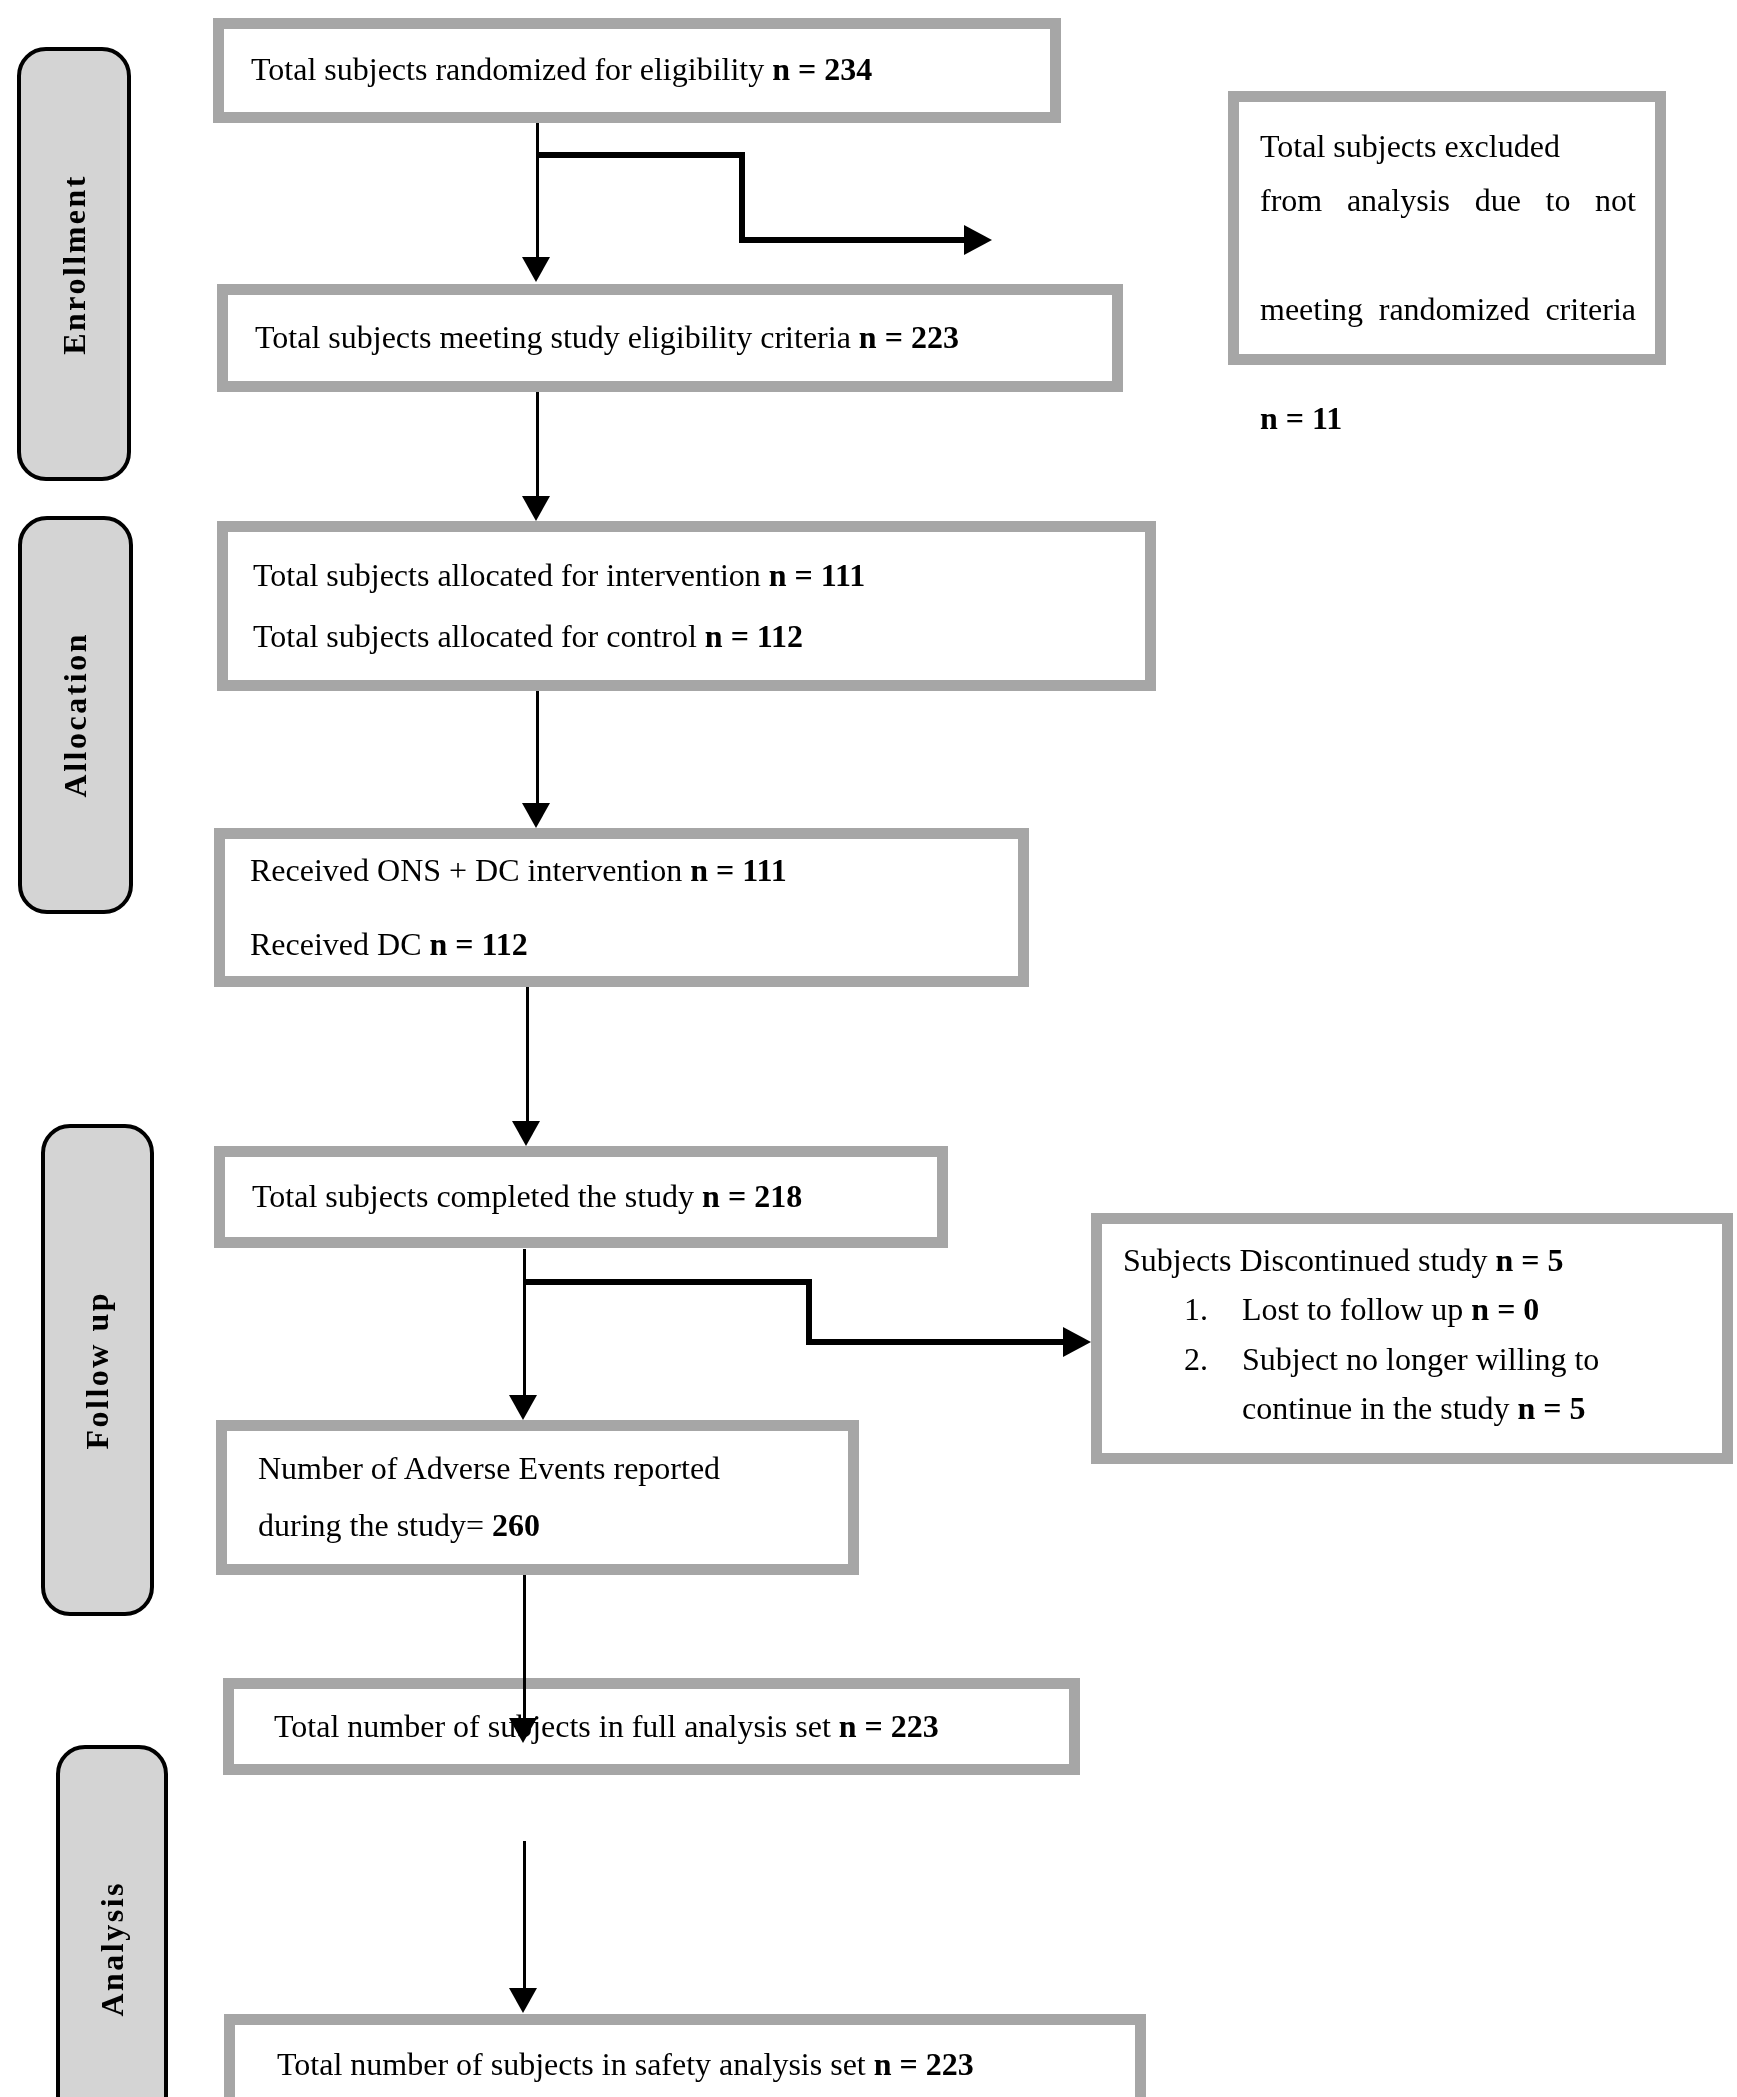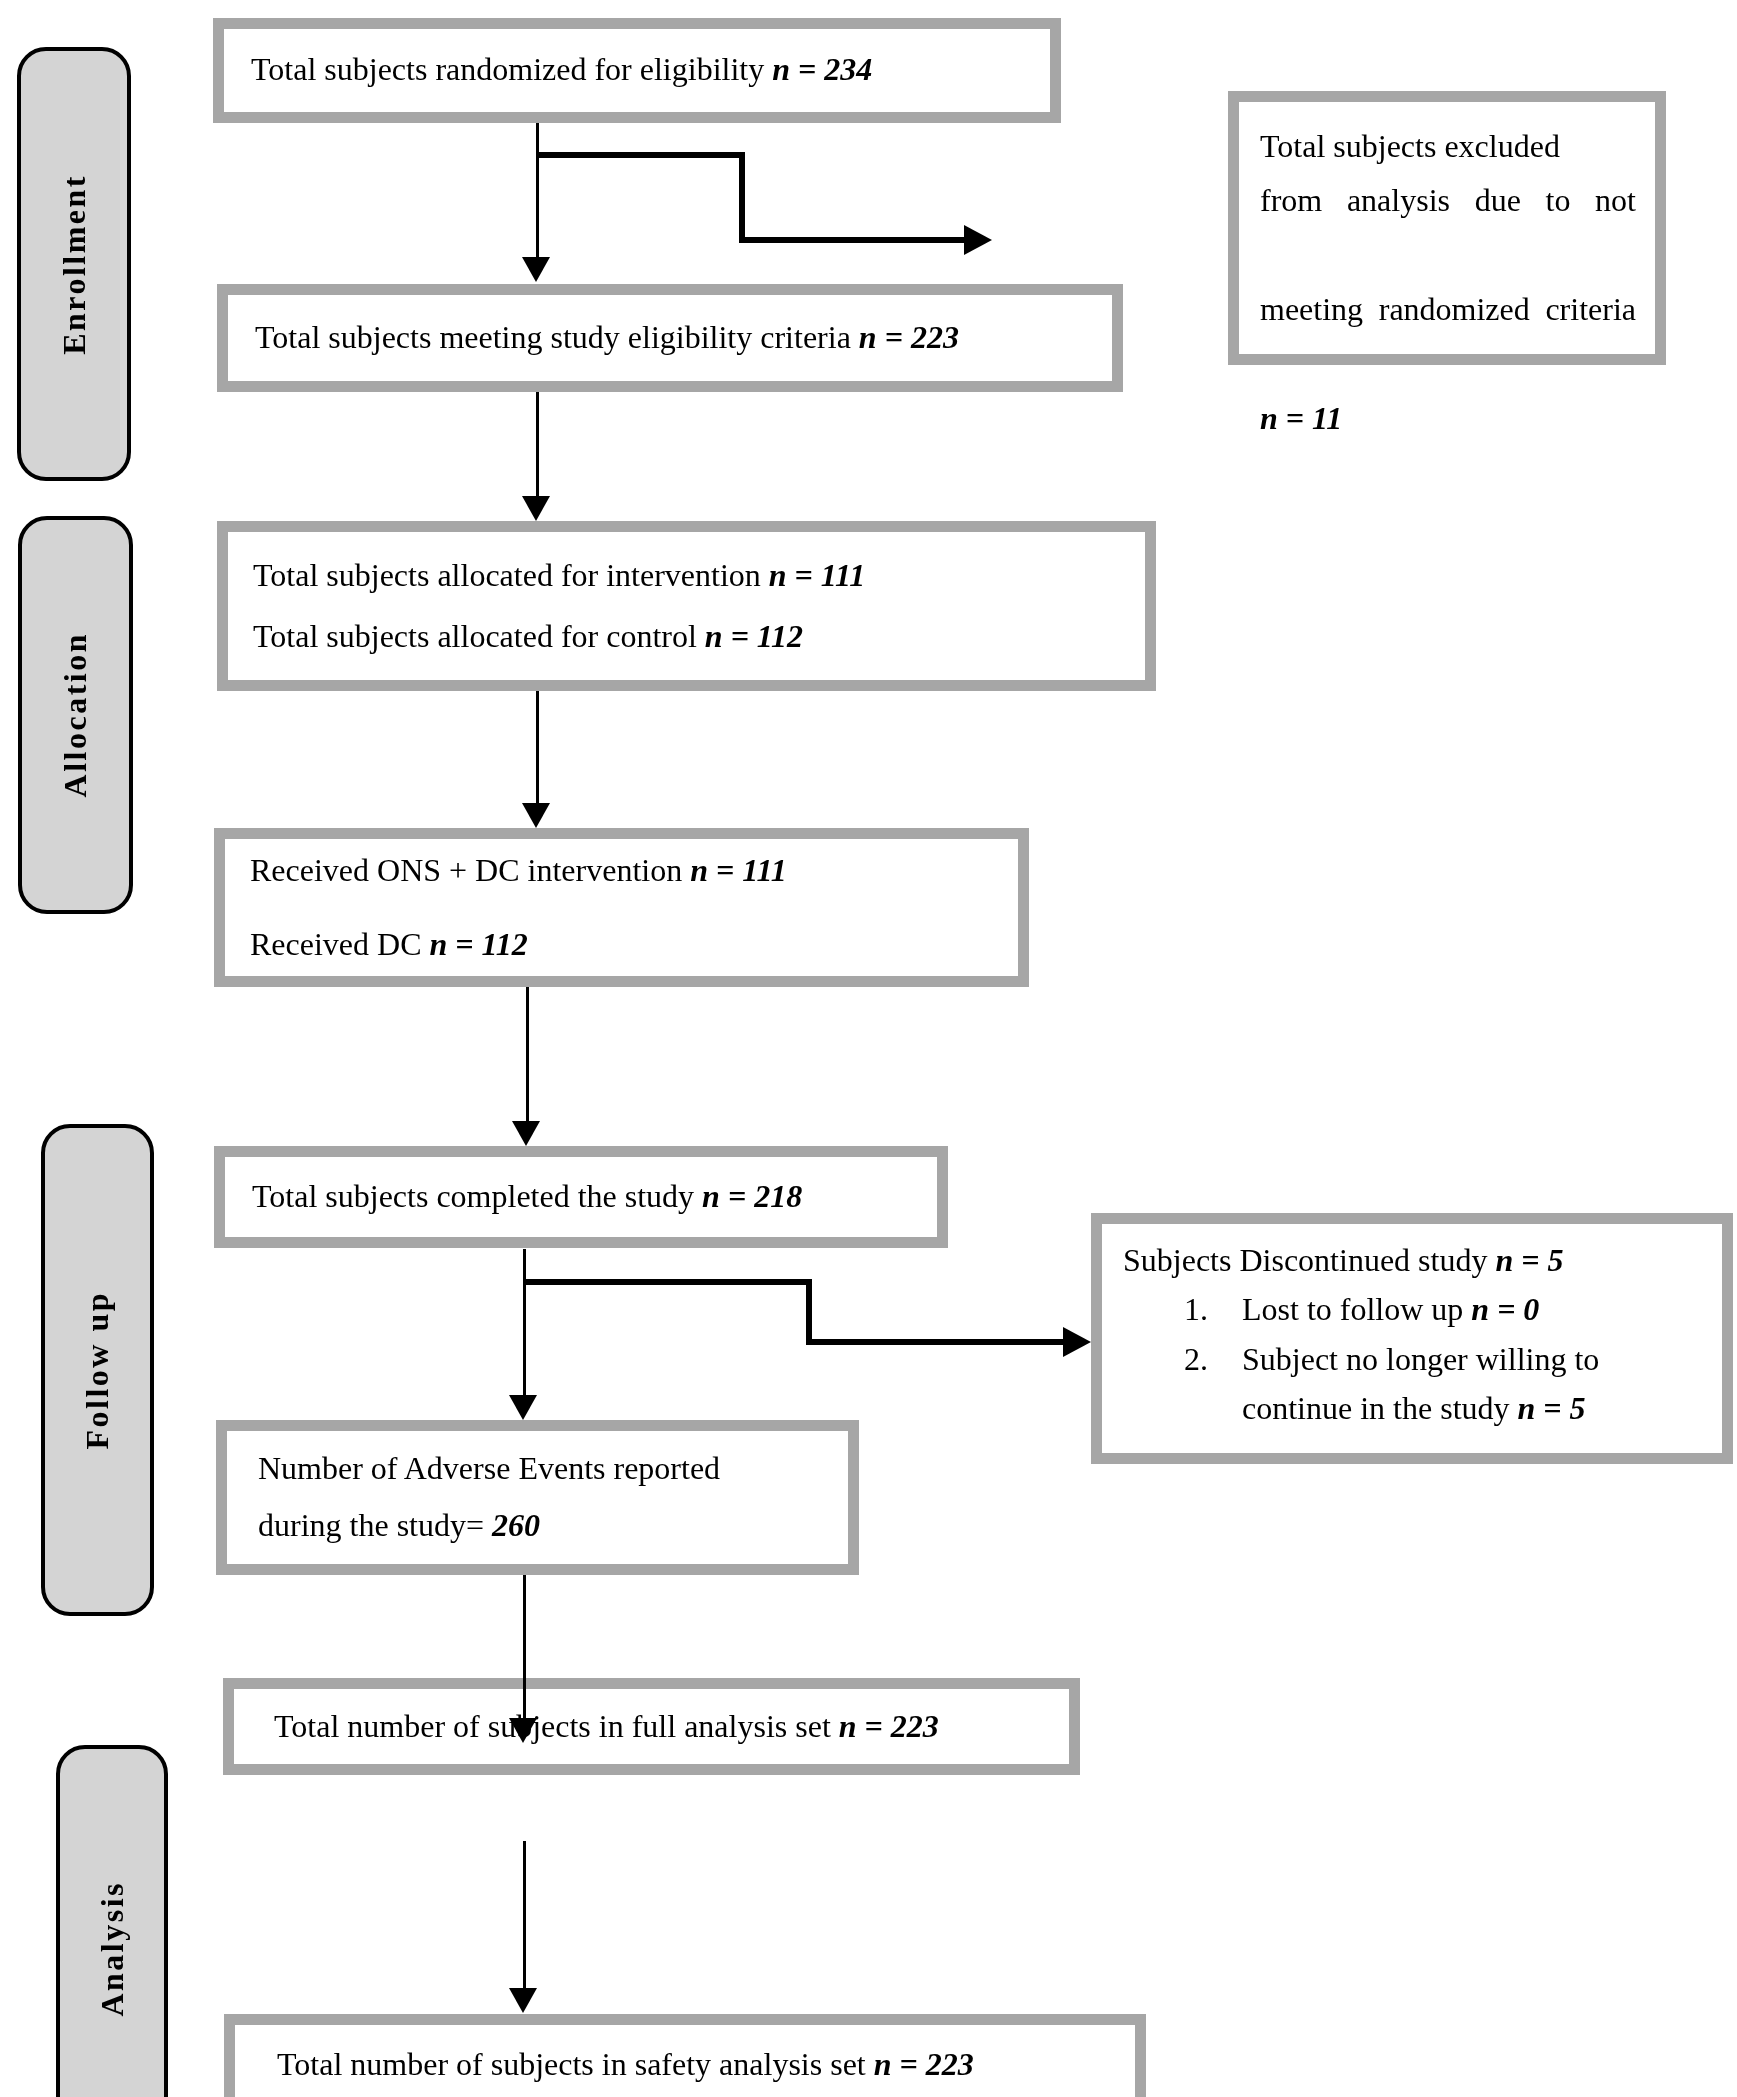--- a/index.html
+++ b/index.html
@@ -16,21 +16,21 @@
   .box{
     position:absolute; background:#fff; border:11px solid var(--box-border);
     box-sizing:border-box; font-size:32px; line-height:1.18;
   }
   .box.single{display:flex; align-items:center;}
   .box.single .content{padding-left:27px; padding-right:12.6px; white-space:nowrap;}
   .box.multi .content{
     display:flex; flex-direction:column; justify-content:center;
     height:100%; box-sizing:border-box;
   }
-  .n{font-weight:bold; font-style:italic;}
+  .n{font-weight:bold; }
   
   .box.excluded .content{padding:17px 19px 0 21px; line-height:1.7;}
   .jline{text-align:justify;}
   .jline::after{content:""; display:inline-block; width:100%; height:0;}
   
   .box.alloc .content{padding-left:25px; row-gap:23px;}
   .box.received .content{padding-left:25px; row-gap:36px;}
   .box.adverse .content{padding-left:31px; row-gap:19px;}
   
   .box.discontinued .content{padding:11.7px 17px 0 21px; line-height:1.55;}

